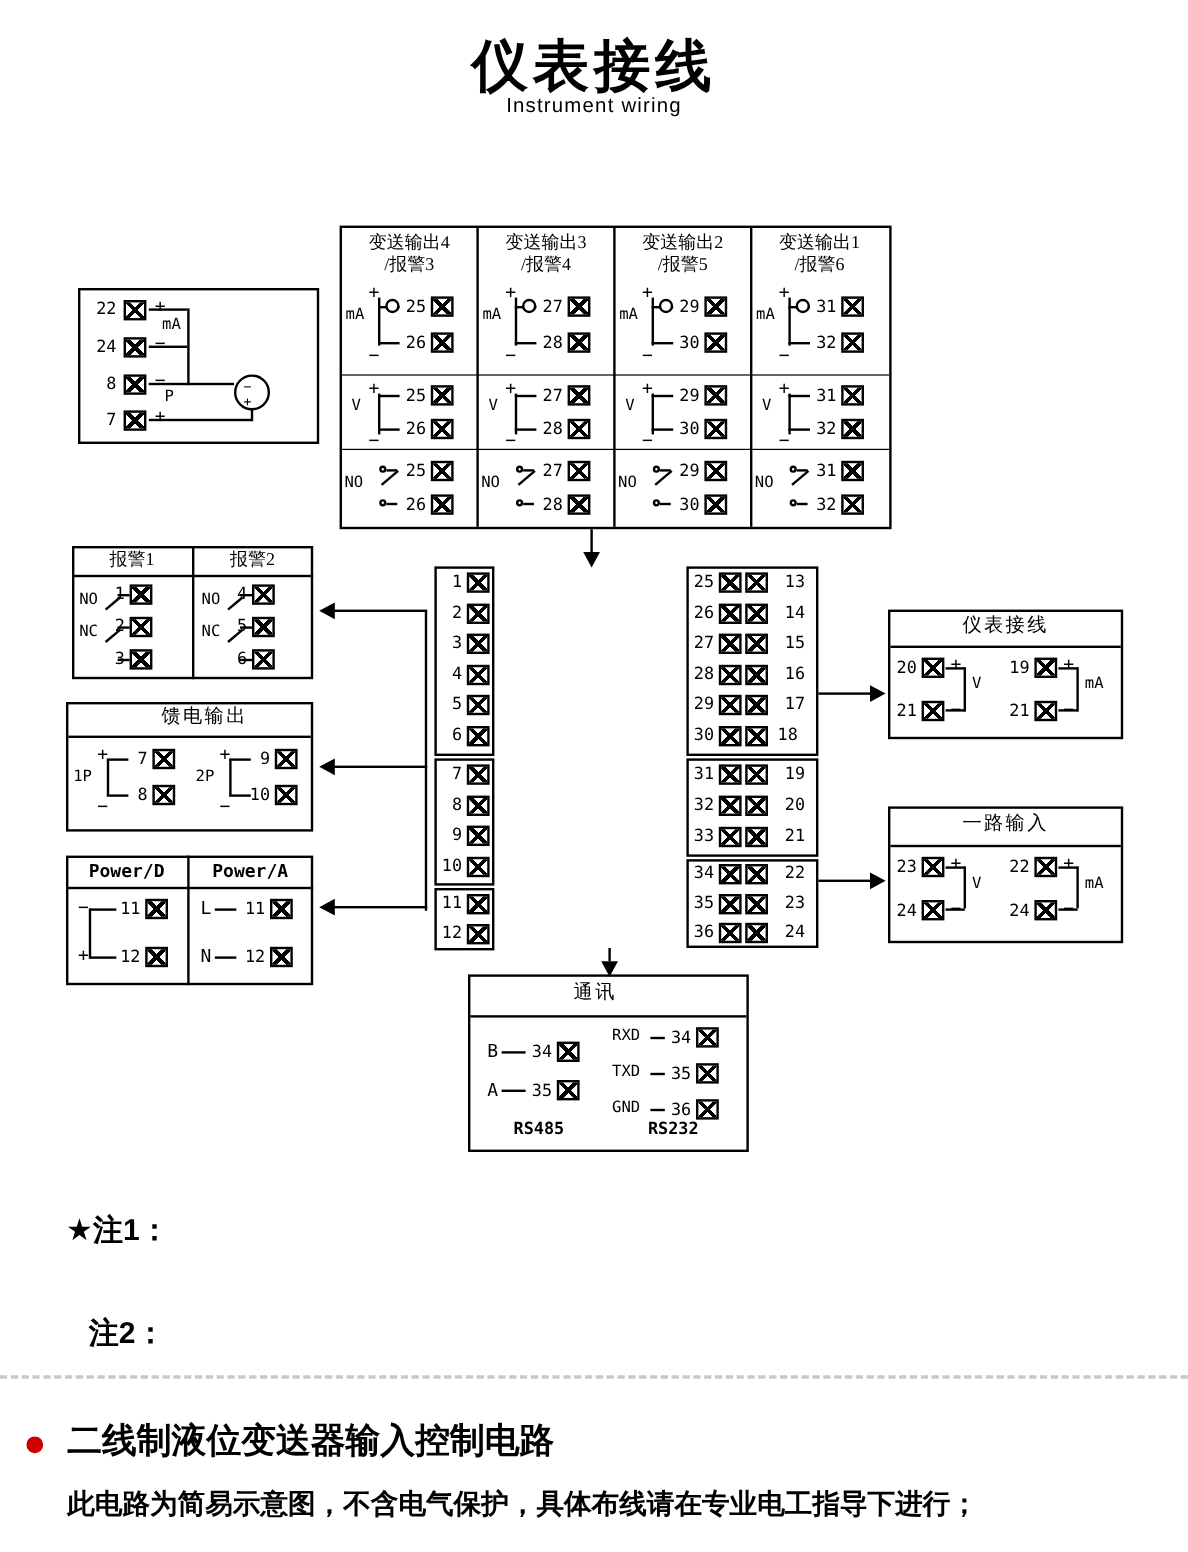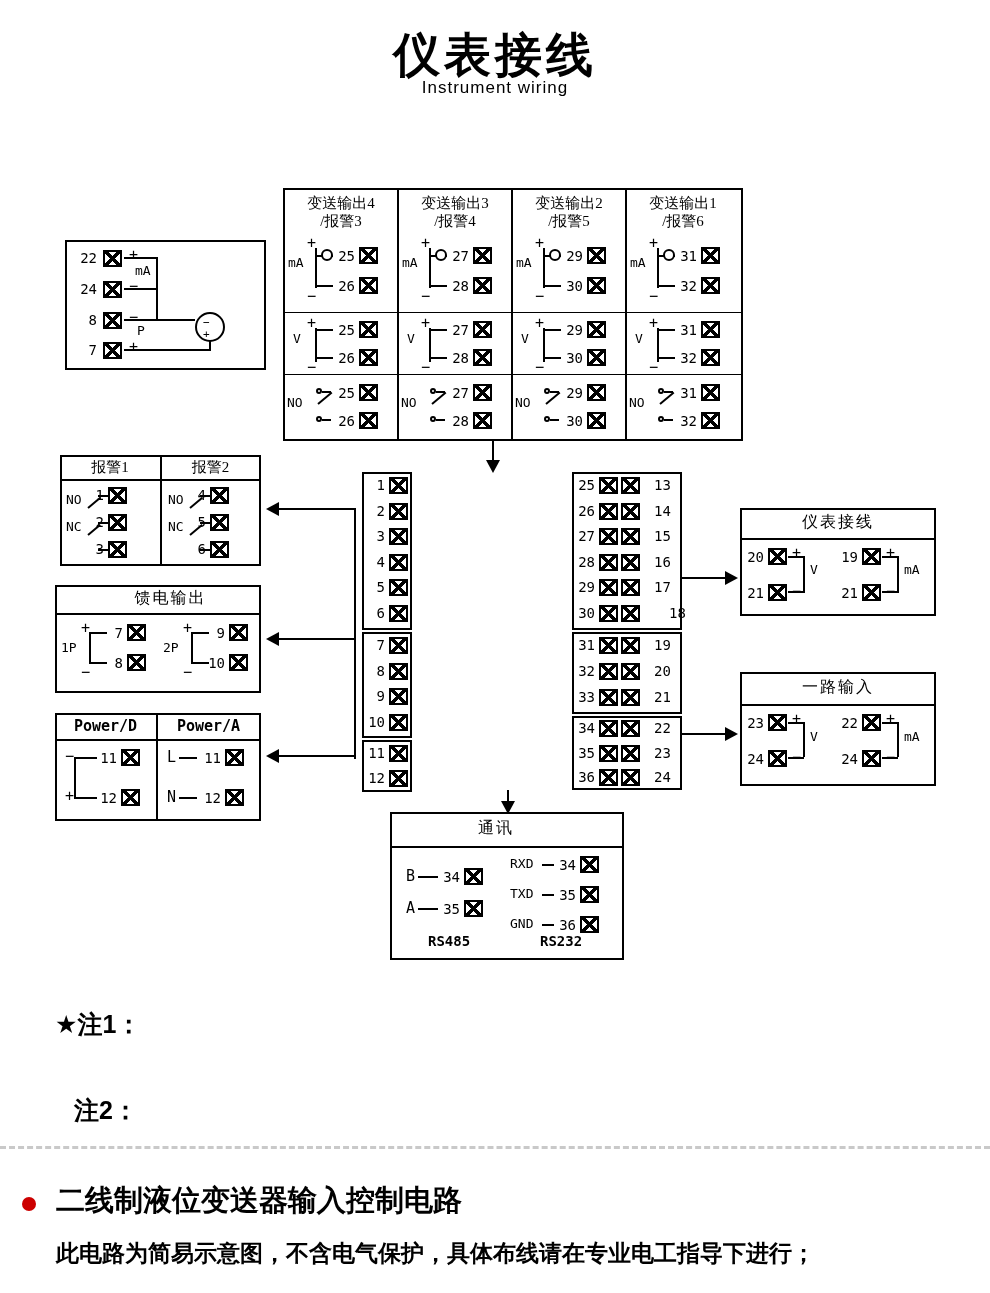--- a/index.html
+++ b/index.html
@@ -343,21 +343,21 @@
       <span class="t" style="left:25px;top:80px"></span>
       <span class="t" style="left:47px;top:80px"></span>
       <span class="n nl" style="left:80px;top:81px;width:24px">16</span>
     <span class="n" style="left:1px;top:106px;width:20px">29</span>
       <span class="t" style="left:25px;top:105px"></span>
       <span class="t" style="left:47px;top:105px"></span>
       <span class="n nl" style="left:80px;top:106px;width:24px">17</span>
     <span class="n" style="left:1px;top:132px;width:20px">30</span>
       <span class="t" style="left:25px;top:131px"></span>
       <span class="t" style="left:47px;top:131px"></span>
-      <span class="n nl" style="left:95px;top:132px;width:24px">18</span>
+      <span class="n nl" style="left:74px;top:132px;width:24px">18</span>
   </div>
   <div class="bx" style="left:572px;top:632px;width:110px;height:82px">
     <span class="n" style="left:1px;top:4px;width:20px">31</span>
       <span class="t" style="left:25px;top:3px"></span>
       <span class="t" style="left:47px;top:3px"></span>
       <span class="n nl" style="left:80px;top:4px;width:24px">19</span>
     <span class="n" style="left:1px;top:30px;width:20px">32</span>
       <span class="t" style="left:25px;top:29px"></span>
       <span class="t" style="left:47px;top:29px"></span>
       <span class="n nl" style="left:80px;top:30px;width:24px">20</span>

